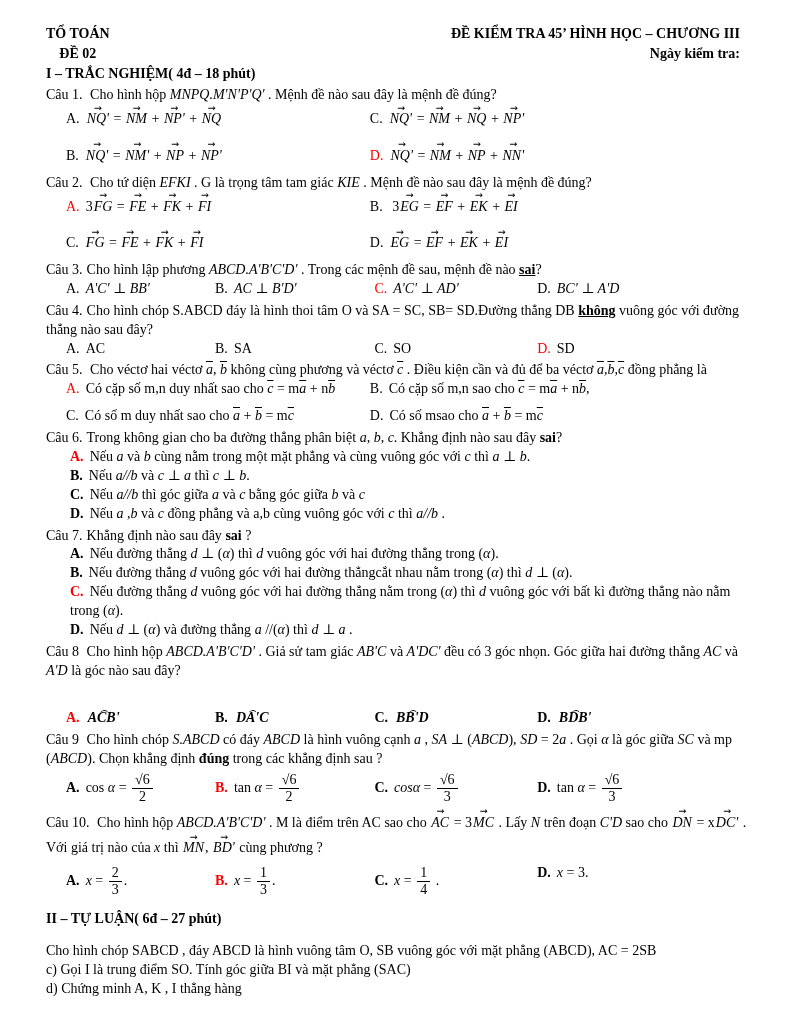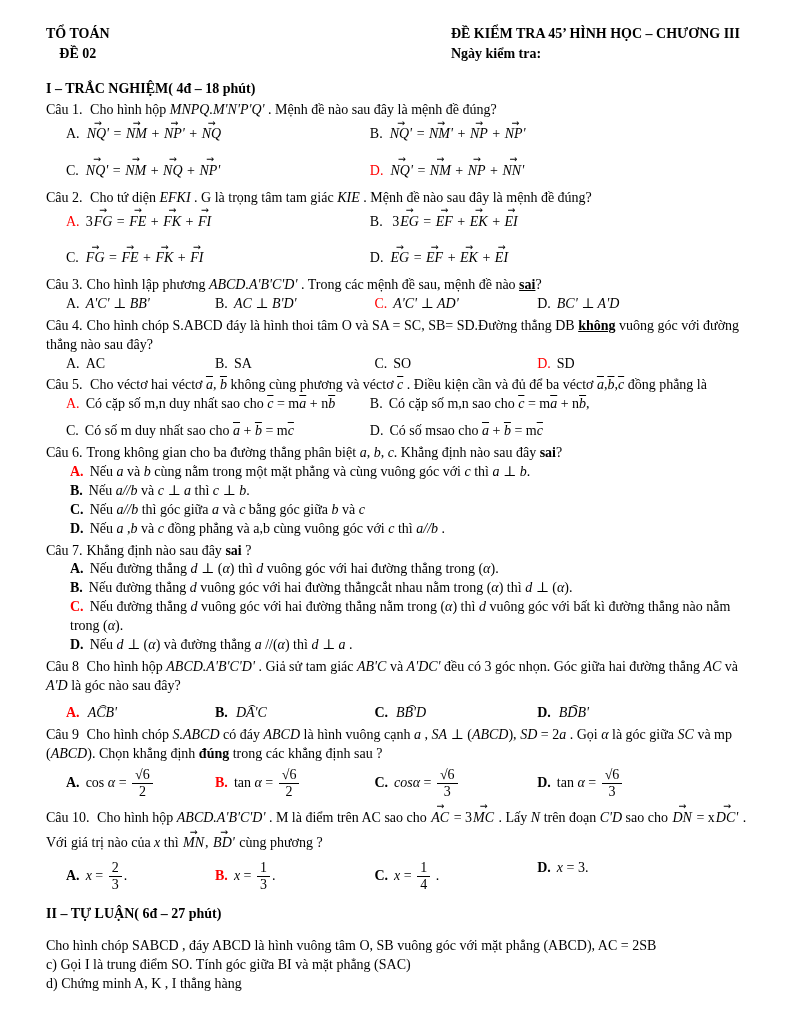--- a/index.html
+++ b/index.html
@@ -2,43 +2,43 @@
 <html style="--red: #FF0000;"><head>
 <meta charset="utf-8">
 <style>
   *{box-sizing:border-box;}
   html,body{margin:0;padding:0;background:#ffffff;}
   .page{width:792px;min-height:1024px;padding:24px 38px 24px 46px;
         font-family:"Liberation Serif","DejaVu Serif",serif;
         font-size:14px;line-height:1.35;color:#000;}
   .header{display:flex;justify-content:space-between;font-weight:bold;}
   .hleft{text-align:center;}
-  .hright{text-align:left;padding-right:14px;}
+  .hright{text-align:right;padding-right:14px;}
   .hline{line-height:1.45;}
-  .section-heading{font-weight:bold;margin-top:15px;}
+  .section-heading{font-weight:bold;margin-top:0;}
   .question{margin-top:3px;}
   .qnum{font-weight:normal;margin-right:4px;}
   .options{padding-left:20px;gap:8px;}
   .cols-2{display:grid;grid-template-columns:43% 57%;}
   .cols-4{display:grid;grid-template-columns:20.5% 22% 22.5% 35%;}
   .cols-1 .option{padding-left:4px;}
   .tall{line-height:2.05;}
   .tallstem{line-height:1.85;}
   .olabel{margin-right:6px;}
   .bold-labels .olabel{font-weight:bold;}
   .red{color:var(--red,#FF0000);}
   .bold{font-weight:bold;}
   .bu{font-weight:bold;text-decoration:underline;}
   .ital{font-style:italic;}
   .ovl{font-style:italic;text-decoration:overline;}
   .vec{position:relative;display:inline-block;font-style:italic;padding:0 1px;}
   .vec::before{content:"→";position:absolute;left:50%;transform:translateX(-50%);
                top:-0.8em;font-size:0.68em;font-style:normal;
                font-family:"DejaVu Sans",sans-serif;}
-  .hat{position:relative;display:inline-block;font-style:italic;font-weight:normal;padding:0 2px;}
+  .hat{position:relative;display:inline-block;font-style:italic;font-weight:bold;padding:0 2px;margin-top:20px;}
   .hat::before{content:"⌢";position:absolute;left:50%;transform:translateX(-50%);
                top:-0.55em;font-size:0.85em;font-weight:normal;
                font-family:"DejaVu Sans",sans-serif;}
   .frac{display:inline-block;text-align:center;vertical-align:middle;line-height:1.15;margin:1px 2px;}
   .frac .num{display:block;border-bottom:1px solid #000;padding:0 3px;}
   .frac .den{display:block;}
   .hatrow{padding-top:6px;margin-top:2px;}
   .fracrow{margin-top:3px;}
   .sec2{margin-top:10px;}
   .essay-intro{margin-top:14px;}
@@ -58,22 +58,22 @@
       <div class="hline">Ngày kiểm tra:</div>
     </div>
   </div>
 
   <div class="section-heading">I – TRẮC NGHIỆM( 4đ – 18 phút)</div>
 
   <div class="question">
     <div class="stem"><span class="qnum">Câu 1.</span><span> Cho hình hộp  <span class="ital">MNPQ.M'N'P'Q'</span> . Mệnh đề nào sau đây là mệnh đề đúng?</span></div>
     <div class="options cols-2 tall">
       <div class="option"><span class="olabel">A.</span><span class="otext"><span class="vec">NQ'</span> = <span class="vec">NM</span> + <span class="vec">NP'</span> + <span class="vec">NQ</span></span></div>
+      <div class="option"><span class="olabel">C.</span><span class="otext"><span class="vec">NQ'</span> = <span class="vec">NM</span> + <span class="vec">NQ</span> + <span class="vec">NP'</span></span></div>
       <div class="option"><span class="olabel">B.</span><span class="otext"><span class="vec">NQ'</span> = <span class="vec">NM'</span> + <span class="vec">NP</span> + <span class="vec">NP'</span></span></div>
-      <div class="option"><span class="olabel">C.</span><span class="otext"><span class="vec">NQ'</span> = <span class="vec">NM</span> + <span class="vec">NQ</span> + <span class="vec">NP'</span></span></div>
       <div class="option"><span class="olabel red">D.</span><span class="otext"><span class="vec">NQ'</span> = <span class="vec">NM</span> + <span class="vec">NP</span> + <span class="vec">NN'</span></span></div>
     </div>
   </div>
 
   <div class="question">
     <div class="stem"><span class="qnum">Câu 2.</span><span> Cho tứ diện <span class="ital">EFKI</span> . G là trọng tâm tam giác <span class="ital">KIE</span> . Mệnh đề nào sau đây là mệnh đề đúng?</span></div>
     <div class="options cols-2 tall">
       <div class="option"><span class="olabel red">A.</span><span class="otext">3<span class="vec">FG</span> = <span class="vec">FE</span> + <span class="vec">FK</span> + <span class="vec">FI</span></span></div>
       <div class="option"><span class="olabel">B.</span><span class="otext"> 3<span class="vec">EG</span> = <span class="vec">EF</span> + <span class="vec">EK</span> + <span class="vec">EI</span></span></div>
       <div class="option"><span class="olabel">C.</span><span class="otext"><span class="vec">FG</span> = <span class="vec">FE</span> + <span class="vec">FK</span> + <span class="vec">FI</span></span></div>

